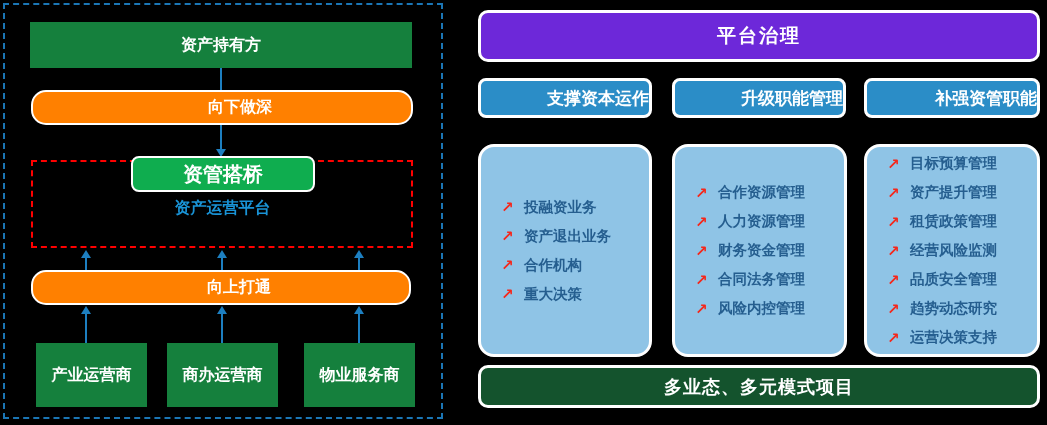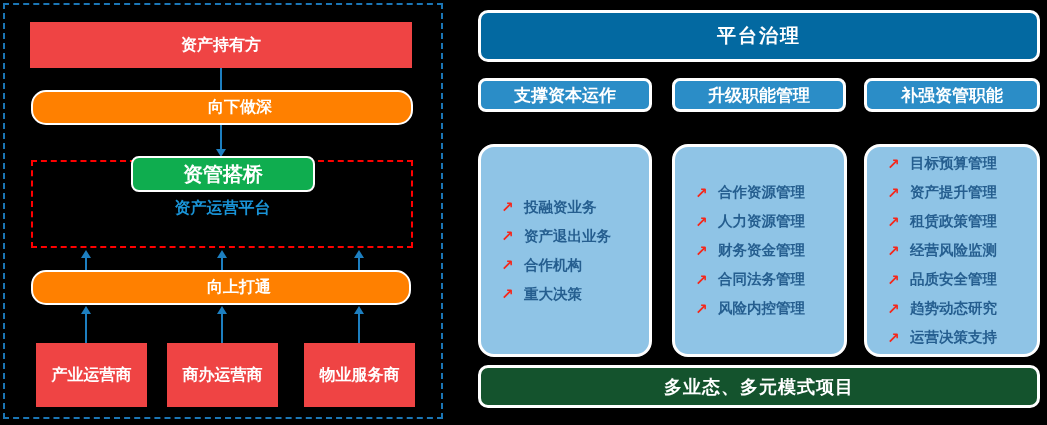--- a/index.html
+++ b/index.html
@@ -4,38 +4,38 @@
 <style>
   html,body{margin:0;padding:0;background:#000;}
   #stage{
     position:relative;width:1047px;height:425px;background:#000;overflow:hidden;
     font-family:"Liberation Sans","DejaVu Sans",sans-serif;
   }
   .abs{position:absolute;box-sizing:border-box;}
   
   .lp-border{left:3px;top:3px;width:440px;height:416px;border:2px dashed #1B76B5;}
   .box{display:flex;align-items:center;justify-content:center;color:#fff;font-weight:bold;text-align:center;}
-  .blue-box{background:#ef4444;font-size:16px;}
+  .blue-box{background:#15803d;font-size:16px;}
   .orange-box{background:#FF8000;border:2px solid #fff;border-radius:15px;font-size:16px;padding-left:36px;}
   .green-box{background:#0FAD4F;border:2px solid #fff;border-radius:8px;font-size:20px;z-index:3;}
   .asset-holder{left:30px;top:22px;width:382px;height:46px;}
   .down-deep{left:31px;top:90px;width:382px;height:35px;}
   .red-rect{left:31px;top:160px;width:382px;height:88px;border:2px dashed #FF0000;z-index:1;}
   .bridge{left:131px;top:156px;width:184px;height:36px;}
   .platform-label{left:31px;top:198px;width:383px;text-align:center;color:#1993D6;font-weight:bold;font-size:16px;}
   .up-through{left:31px;top:270px;width:380px;height:35px;}
   .operator{top:343px;width:111px;height:64px;}
   .op-0{left:36px;} .op-1{left:167px;} .op-2{left:304px;}
   
   .vline{width:2px;background:#1D7FC0;}
   .head-up{width:0;height:0;border-left:5px solid transparent;border-right:5px solid transparent;border-bottom:8px solid #1D7FC0;}
   .head-down{width:0;height:0;border-left:5px solid transparent;border-right:5px solid transparent;border-top:8px solid #1D7FC0;}
   
-  .rp-header{left:478px;top:10px;width:562px;height:52px;background:#0369a1;border:3px solid #fff;border-radius:10px;font-size:19px;letter-spacing:2px;}
-  .col-header{top:78px;height:34px;background:#2B8DC7;border:3px solid #fff;border-radius:8px;font-size:17px;}
+  .rp-header{left:478px;top:10px;width:562px;height:52px;background:#6d28d9;border:3px solid #fff;border-radius:10px;font-size:19px;letter-spacing:2px;}
+  .col-header{top:78px;height:40px;background:#2B8DC7;border:3px solid #fff;border-radius:8px;font-size:17px;justify-content:flex-end;}
   .ch-0{left:478px;width:174px;} .ch-1{left:672px;width:174px;} .ch-2{left:864px;width:176px;}
   .col-panel{top:144px;height:213px;background:#8FC4E6;border:3px solid #fff;border-radius:16px;
     display:flex;flex-direction:column;justify-content:center;padding-left:20px;}
   .cp-0{left:478px;width:174px;} .cp-1{left:672px;width:175px;} .cp-2{left:864px;width:176px;}
   .item-row{display:flex;align-items:center;height:29px;flex:0 0 auto;}
   .bullet{color:#F5271B;font-weight:bold;font-size:15px;width:16px;margin-right:7px;flex:0 0 auto;}
   .item-text{color:#255E8F;font-weight:bold;font-size:14.5px;white-space:nowrap;text-align:right;}
   .rp-footer{left:478px;top:365px;width:562px;height:43px;background:#14532d;border:3px solid #fff;border-radius:10px;font-size:18px;letter-spacing:1px;}
 </style>
 </head>

